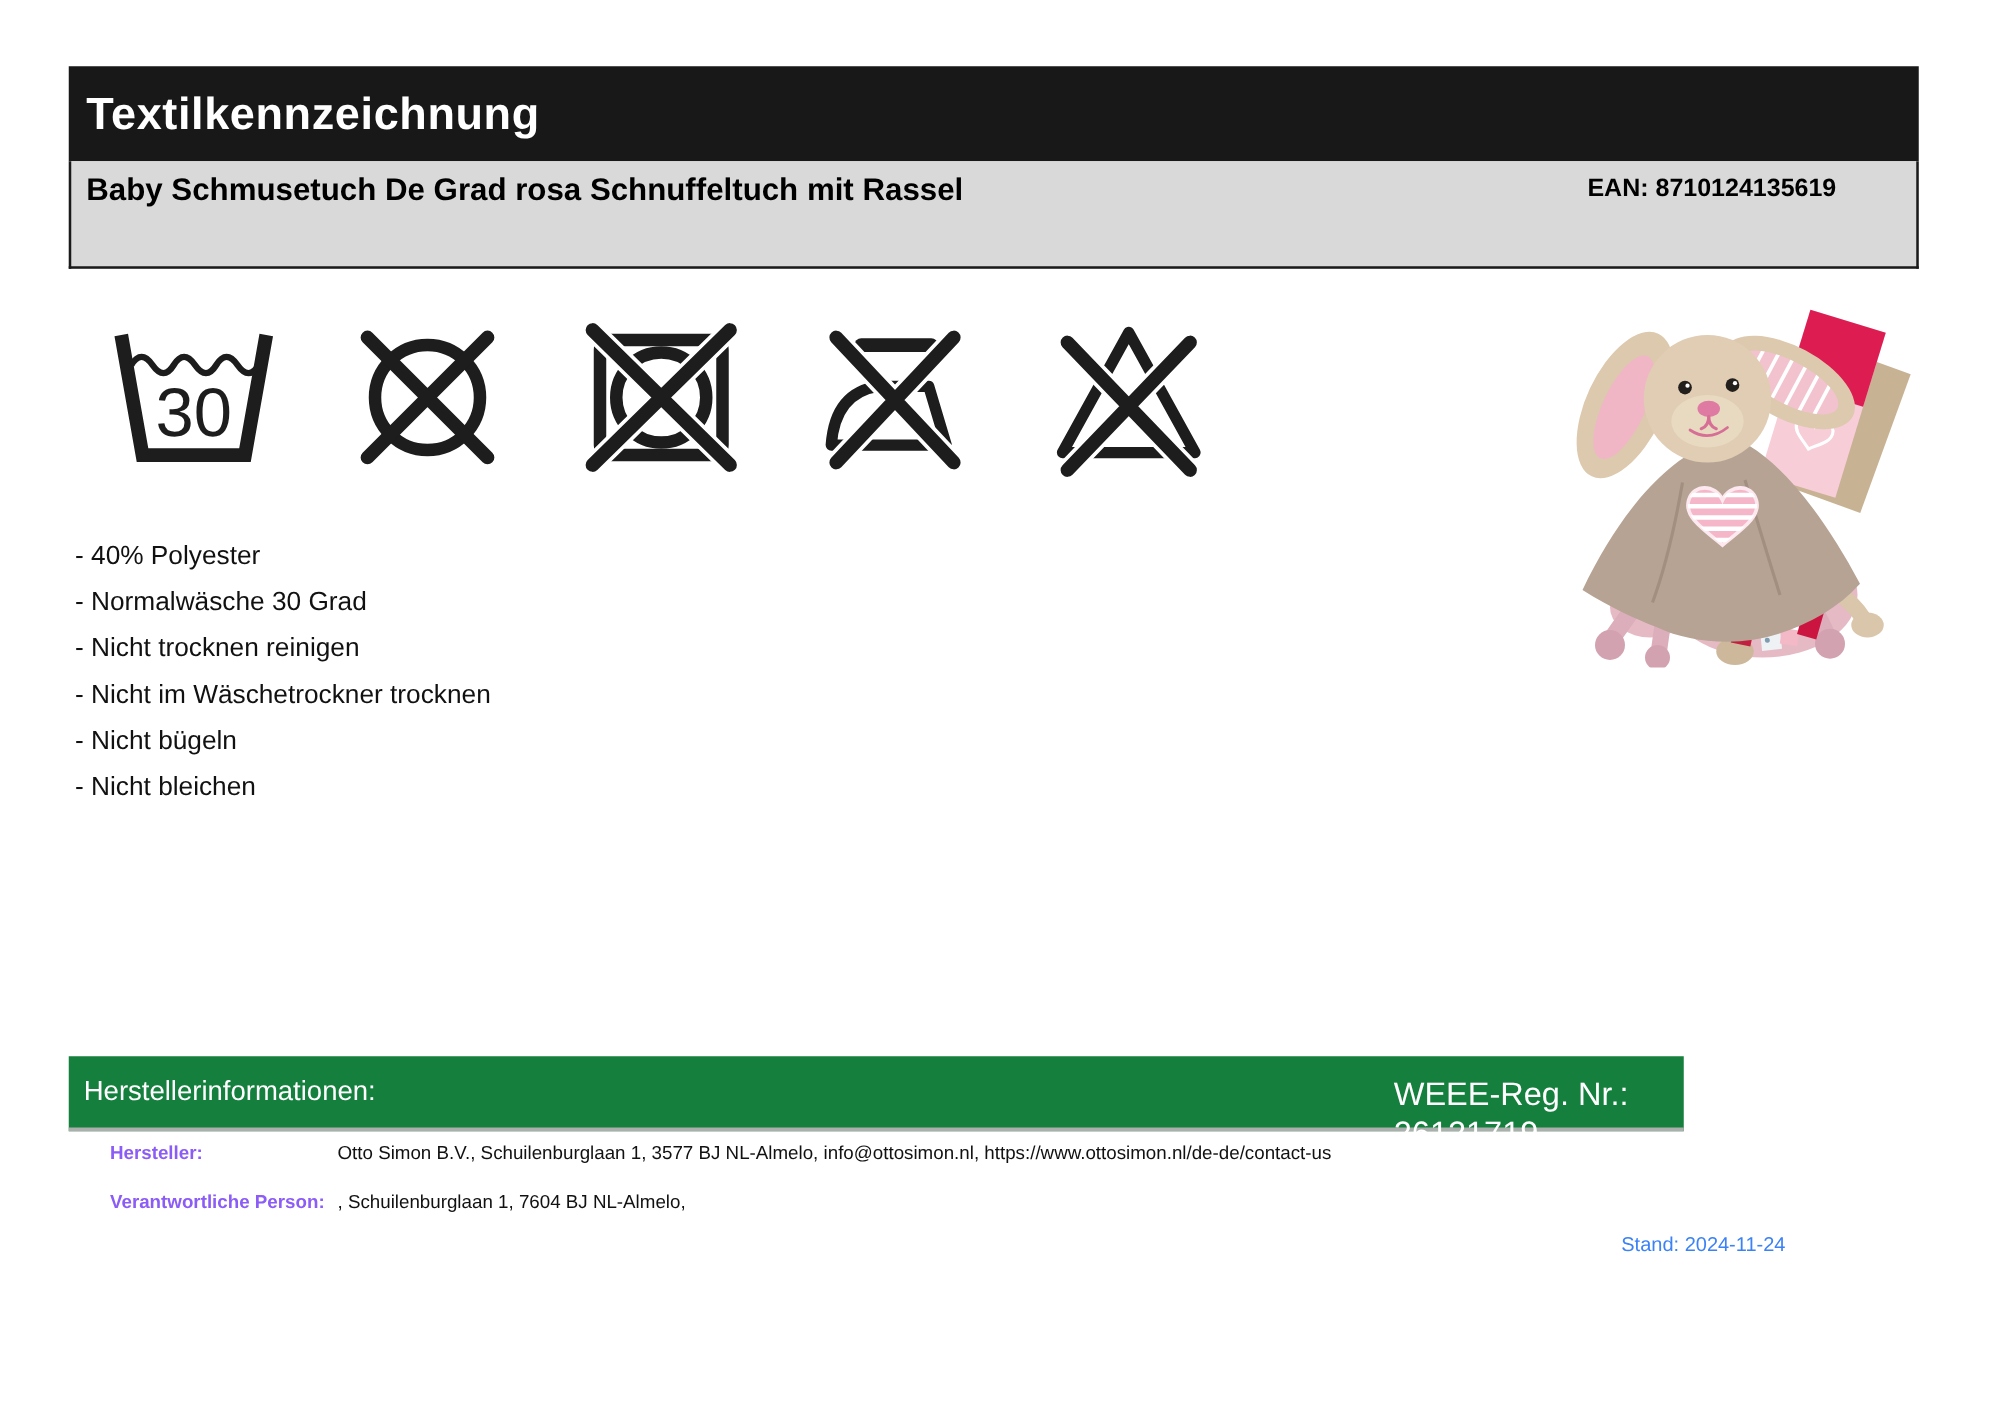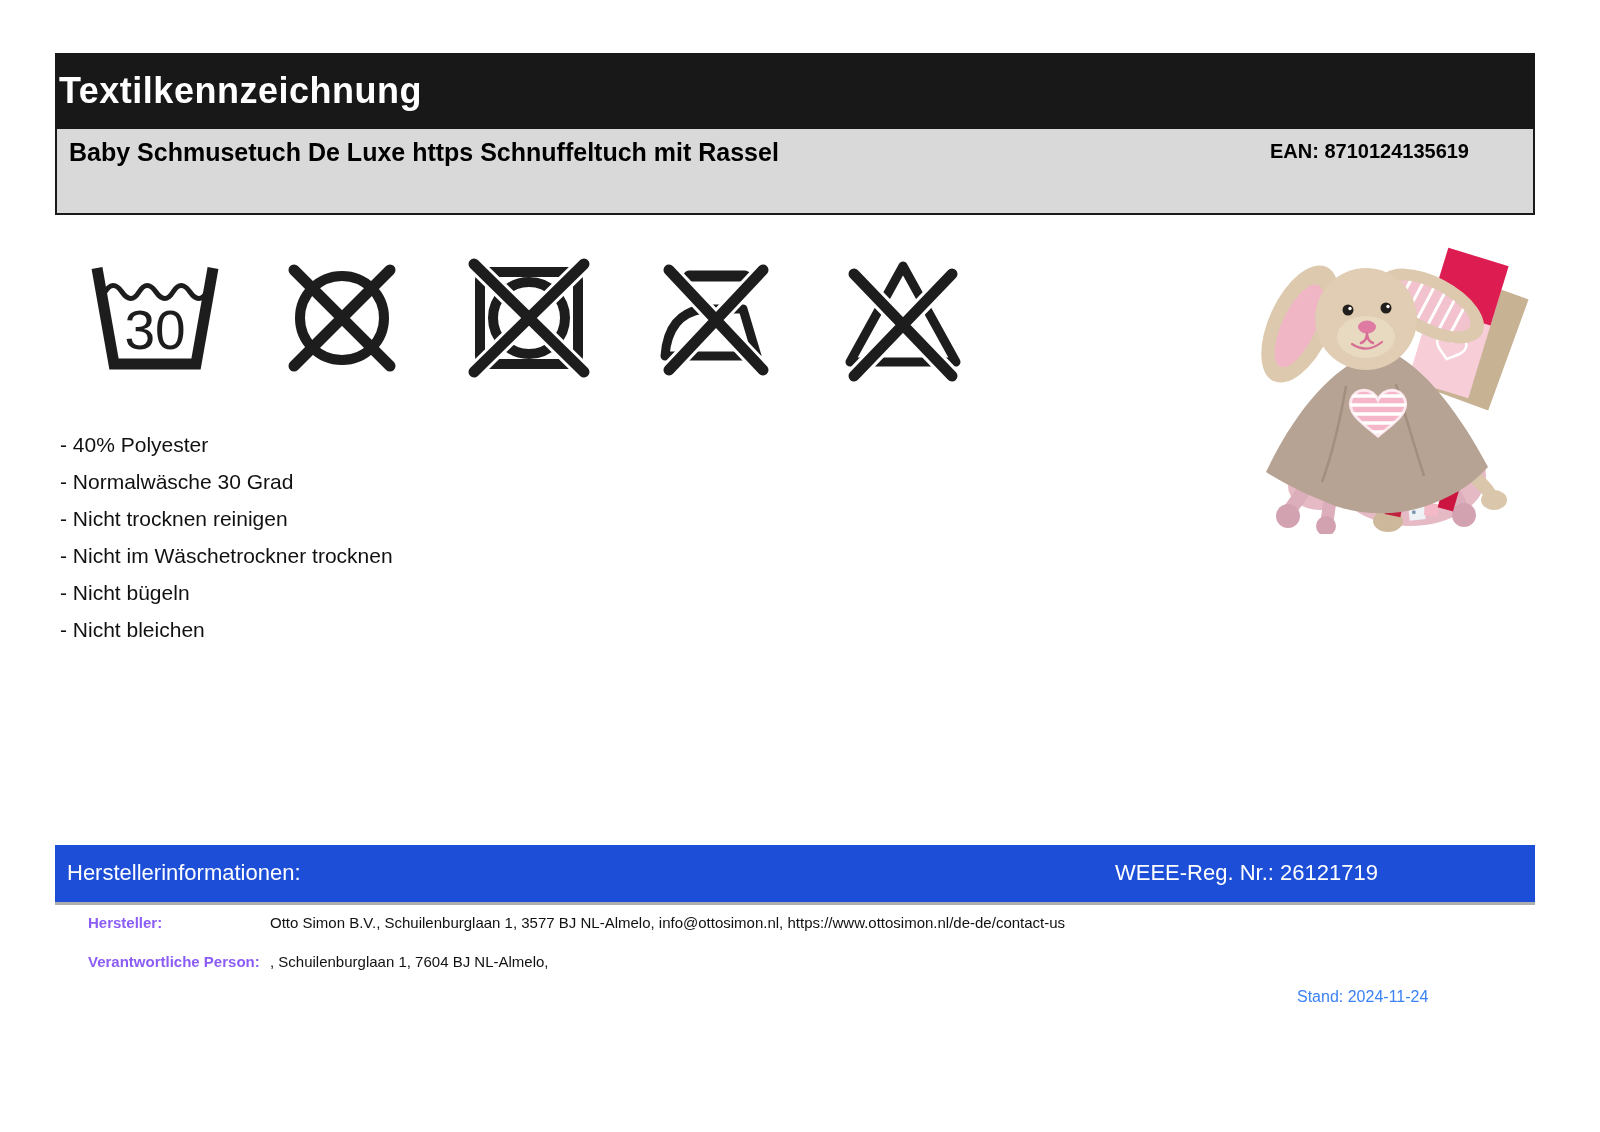--- a/index.html
+++ b/index.html
@@ -4,59 +4,59 @@
 <style>
   html,body{margin:0;padding:0;}
   body{
     width:1600px;height:1132px;position:relative;background:#ffffff;
     font-family:"Liberation Sans", sans-serif;color:#000;overflow:hidden;
   }
   
   .header-block{position:absolute;left:55px;top:53px;width:1480px;}
   .header-black{
     background:#181818;height:76px;display:flex;align-items:center;
-    padding-left:4px;box-sizing:border-box;
+    padding-left:14px;box-sizing:border-box;
   }
   .header-title{color:#fff;font-weight:bold;font-size:36px;letter-spacing:0.5px;}
   .header-gray{
     background:#d9d9d9;height:86px;border:2px solid #1a1a1a;border-top:none;
     box-sizing:border-box;position:relative;
   }
   .product-name{position:absolute;left:12px;top:9px;font-weight:bold;font-size:25px;}
   .ean-text{position:absolute;right:64px;top:11px;font-weight:bold;font-size:20px;}
   
   .symbols-row{
     position:absolute;left:85px;top:252px;display:flex;align-items:flex-end;gap:47px;
   }
   .symbol{width:140px;height:132px;display:flex;align-items:center;justify-content:center;}
   .symbol svg{display:block;}
   
   .materials-list{position:absolute;left:60px;top:426px;font-size:21px;line-height:37px;color:#111;}
   
   .photo{position:absolute;left:1228px;top:224px;width:302px;height:310px;}
   
   .footer-bar{
-    position:absolute;left:55px;top:845px;width:1480px;height:57px;background:#1d4ed8;
+    position:absolute;left:55px;top:845px;width:1292px;height:57px;background:#15803d;
     border-bottom:3px solid #aeaeae;box-sizing:content-box;
   }
   .footer-title{position:absolute;left:12px;top:15px;color:#fff;font-size:22px;}
-  .footer-weee{position:absolute;left:1060px;top:15px;color:#fff;font-size:22px;}
+  .footer-weee{position:absolute;left:1060px;top:15px;color:#fff;font-size:26px;}
   .mfr-row-label{position:absolute;font-weight:bold;font-size:15px;color:#8b5cf6;}
   .mfr-row-value{position:absolute;font-size:15px;color:#111;white-space:nowrap;}
   .stand-text{position:absolute;left:1297px;top:988px;font-size:16px;color:#3b82f6;}
 </style>
 </head>
 <body>
 
 <div class="header-block">
   <div class="header-black">
     <span class="header-title">Textilkennzeichnung</span>
   </div>
   <div class="header-gray">
-    <span class="product-name">Baby Schmusetuch De Luxe https Schnuffeltuch mit Rassel</span>
+    <span class="product-name">Baby Schmusetuch De Grad rosa Schnuffeltuch mit Rassel</span>
     <span class="ean-text">EAN: 8710124135619</span>
   </div>
 </div>
 
 <div class="symbols-row">
 
   <div class="symbol">
     <svg width="140" height="132" viewBox="0 0 140 132">
       <path d="M12,16 L29,112 L111,112 L128,16" fill="none" stroke="#1d1d1d" stroke-width="11" stroke-linejoin="miter"></path>
       <path d="M20,40 q8,-13 17,0 t17,0 t17,0 t17,0 t17,0 t17,0" fill="none" stroke="#1d1d1d" stroke-width="5"></path>

